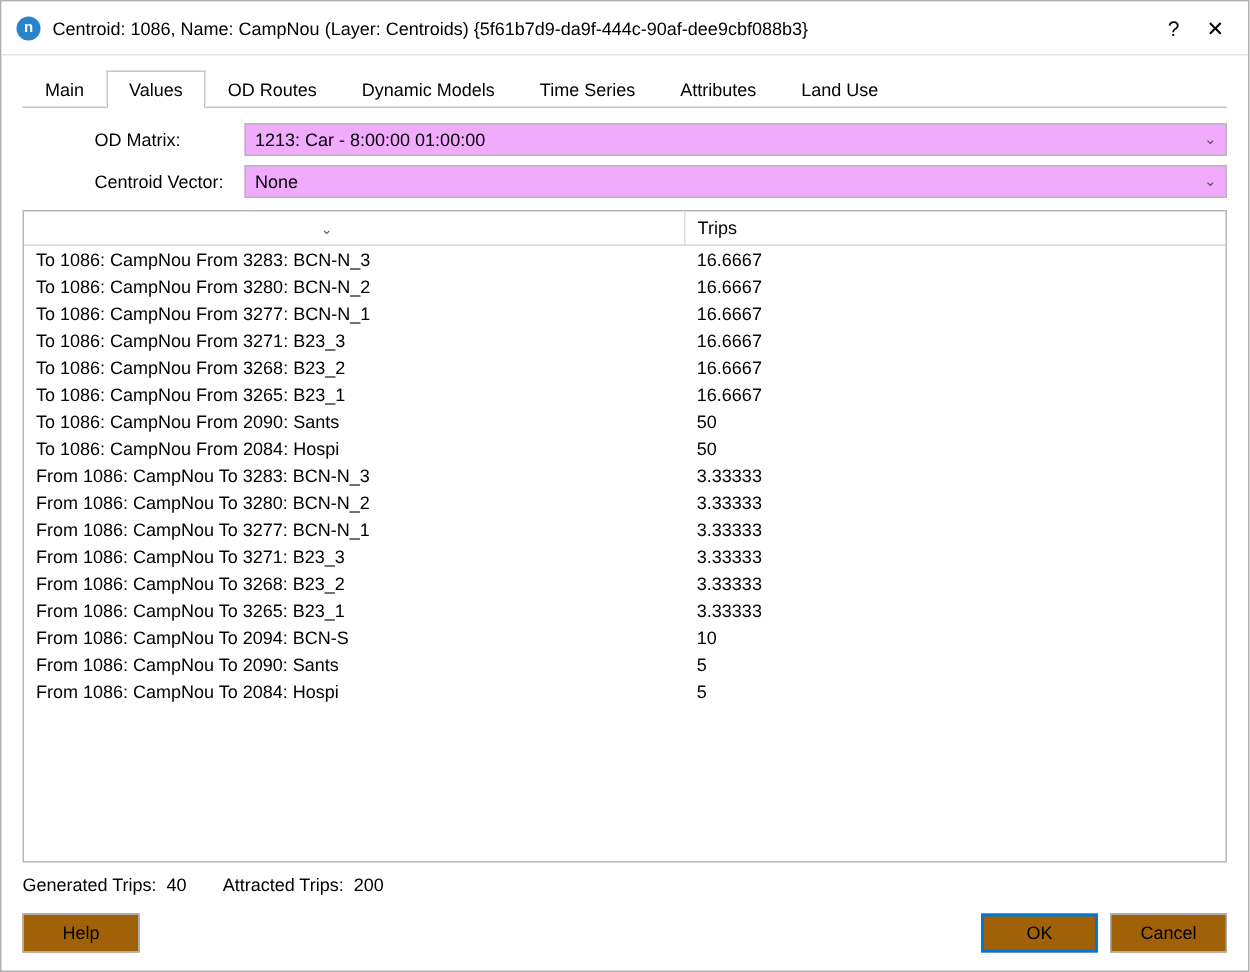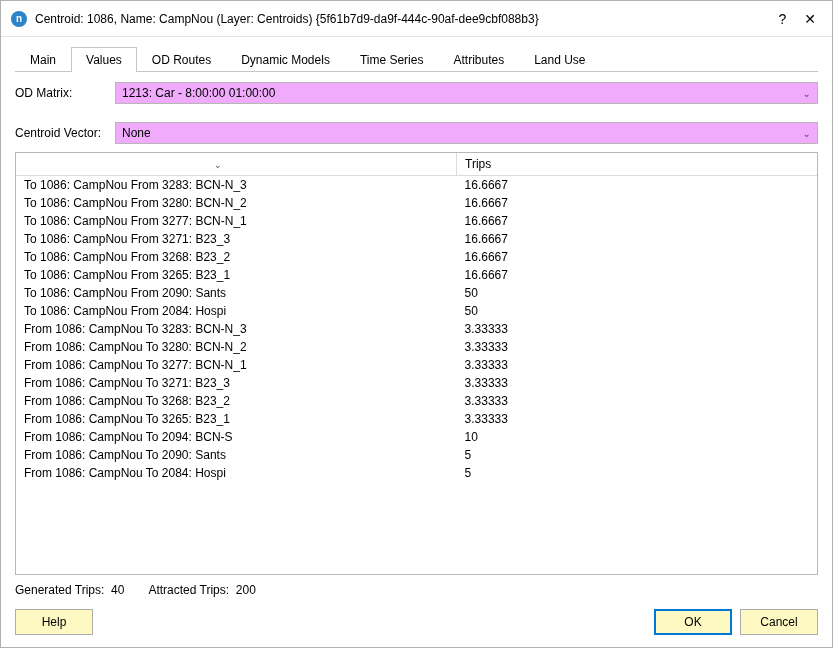--- a/index.html
+++ b/index.html
@@ -95,21 +95,22 @@
       content: "";
       position: absolute;
       left: 0; right: 0; bottom: -1px;
       height: 1px;
       background: #fff;
     }
     .form-rows {
       margin-top: 10px;
       display: flex;
       flex-direction: column;
-      gap: 18px;
+      gap: 6px;
+      margin-left: 48px;
     }
     .form-row {
       display: flex;
       align-items: center;
     }
     .form-label {
       width: 100px;
     }
     .combo {
       flex: 1;
@@ -168,21 +169,21 @@
     .button-bar {
       margin-top: 12px;
       display: flex;
       justify-content: space-between;
       align-items: center;
     }
     .btn {
       min-width: 78px;
       padding: 5px 14px;
       border: 1px solid #adadad;
-      background: #fef9c3;
+      background: #a16207;
       font-size: 12px;
       text-align: center;
       cursor: default;
     }
     .btn.primary {
       border: 2px solid #0078d7;
       padding: 4px 22px;
       margin-left: 25px;
     }
     .right-buttons {

